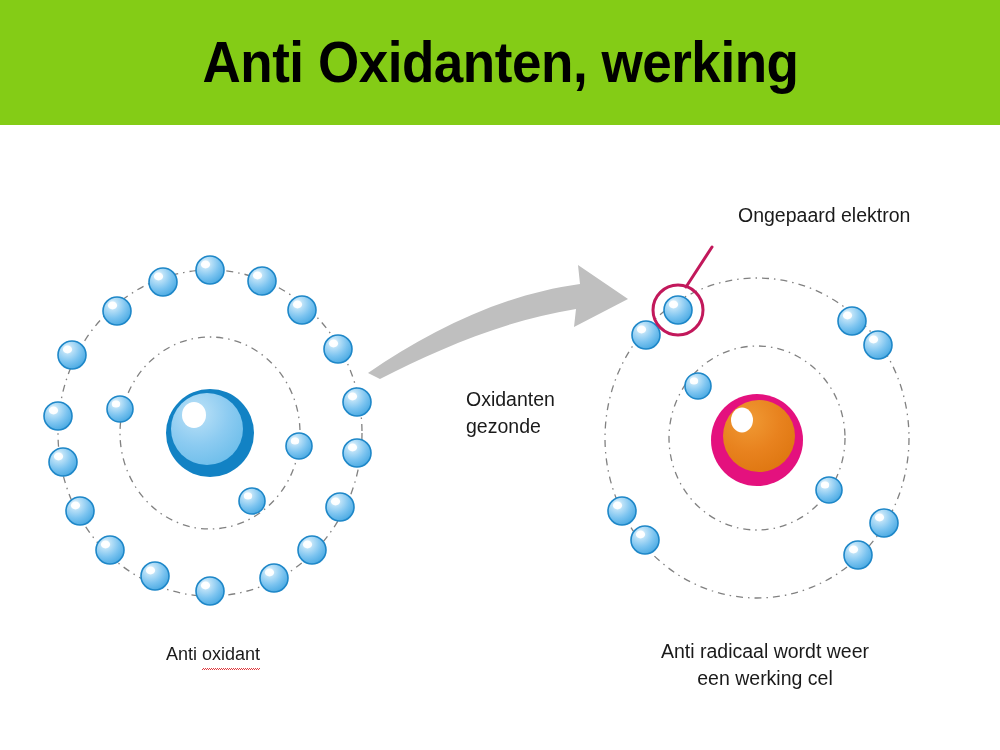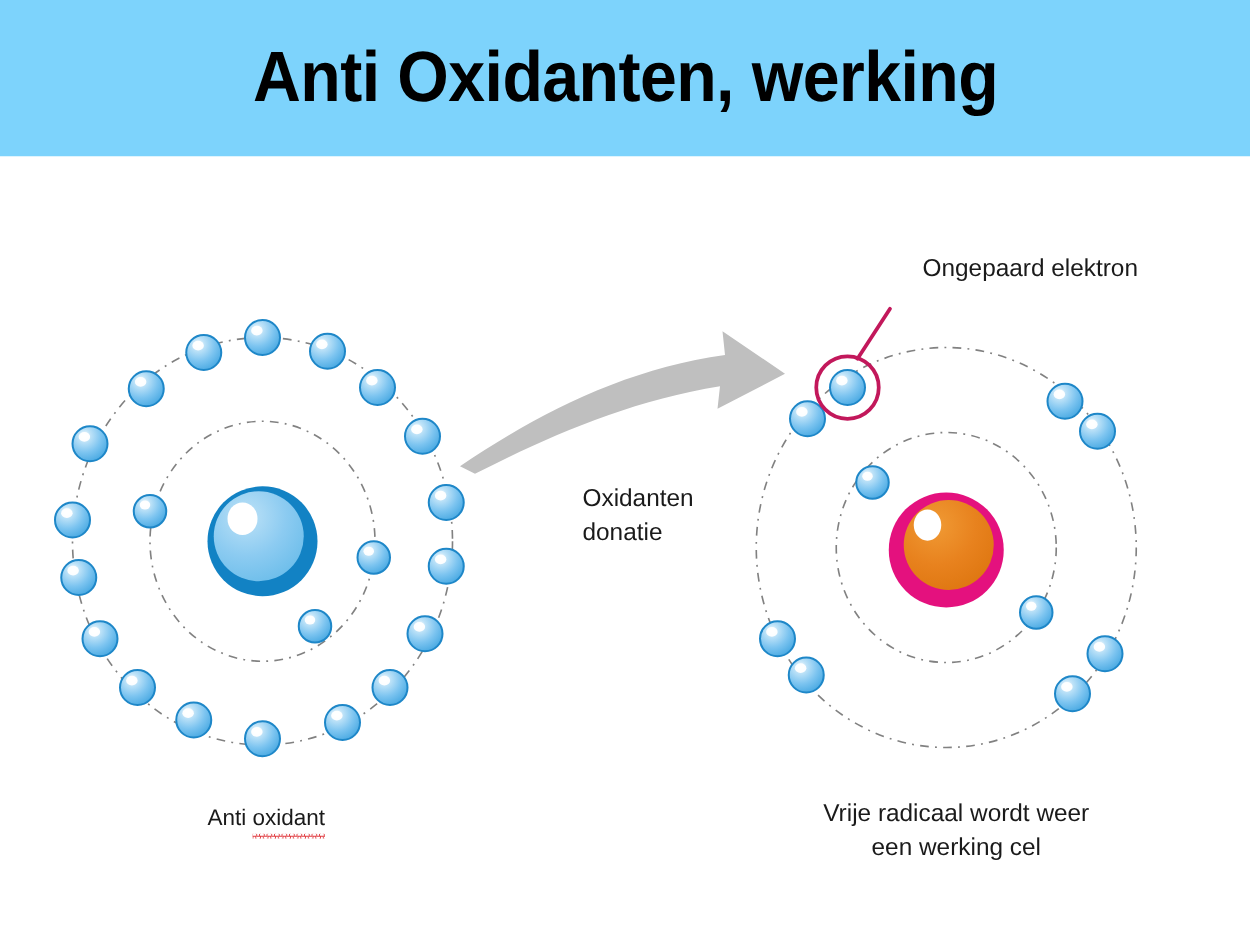--- a/index.html
+++ b/index.html
@@ -21,21 +21,21 @@
     background: #ffffff;
     overflow: hidden;
   }
   
   #title-banner {
     position: absolute;
     left: 0;
     top: 0;
     width: 1000px;
     height: 125px;
-    background: #7dd3fc;
+    background: #84cc16;
     display: flex;
     align-items: center;
     justify-content: center;
   }
   #title-text {
     font-family: "Liberation Sans", sans-serif;
     font-weight: bold;
     font-size: 57px;
     color: #000000;
     letter-spacing: -0.5px;
@@ -312,26 +312,26 @@
           <circle cx="678" cy="147" r="25" fill="none" stroke="#C2185B" stroke-width="3"></circle>
           <path d="M 686 124 L 712 84" fill="none" stroke="#C2185B" stroke-width="3" stroke-linecap="round"></path>
         </g>
       </g>
     </svg>
 
     <div class="fig-label" id="label-unpaired">Ongepaard elektron</div>
 
     <div class="fig-label" id="label-donation">
       <span>Oxidanten</span>
-      <span class="ln2">donatie</span>
+      <span class="ln2">gezonde</span>
     </div>
 
     <div class="fig-label" id="label-antioxidant">
       <span>Anti </span><span class="spell">oxidant</span>
     </div>
 
     <div class="fig-label" id="label-radical">
-      <span>Vrije radicaal wordt weer</span>
+      <span>Anti radicaal wordt weer</span>
       <span class="ln2">een werking cel</span>
     </div>
 
   </div>
 </div>
 
 </body></html>

